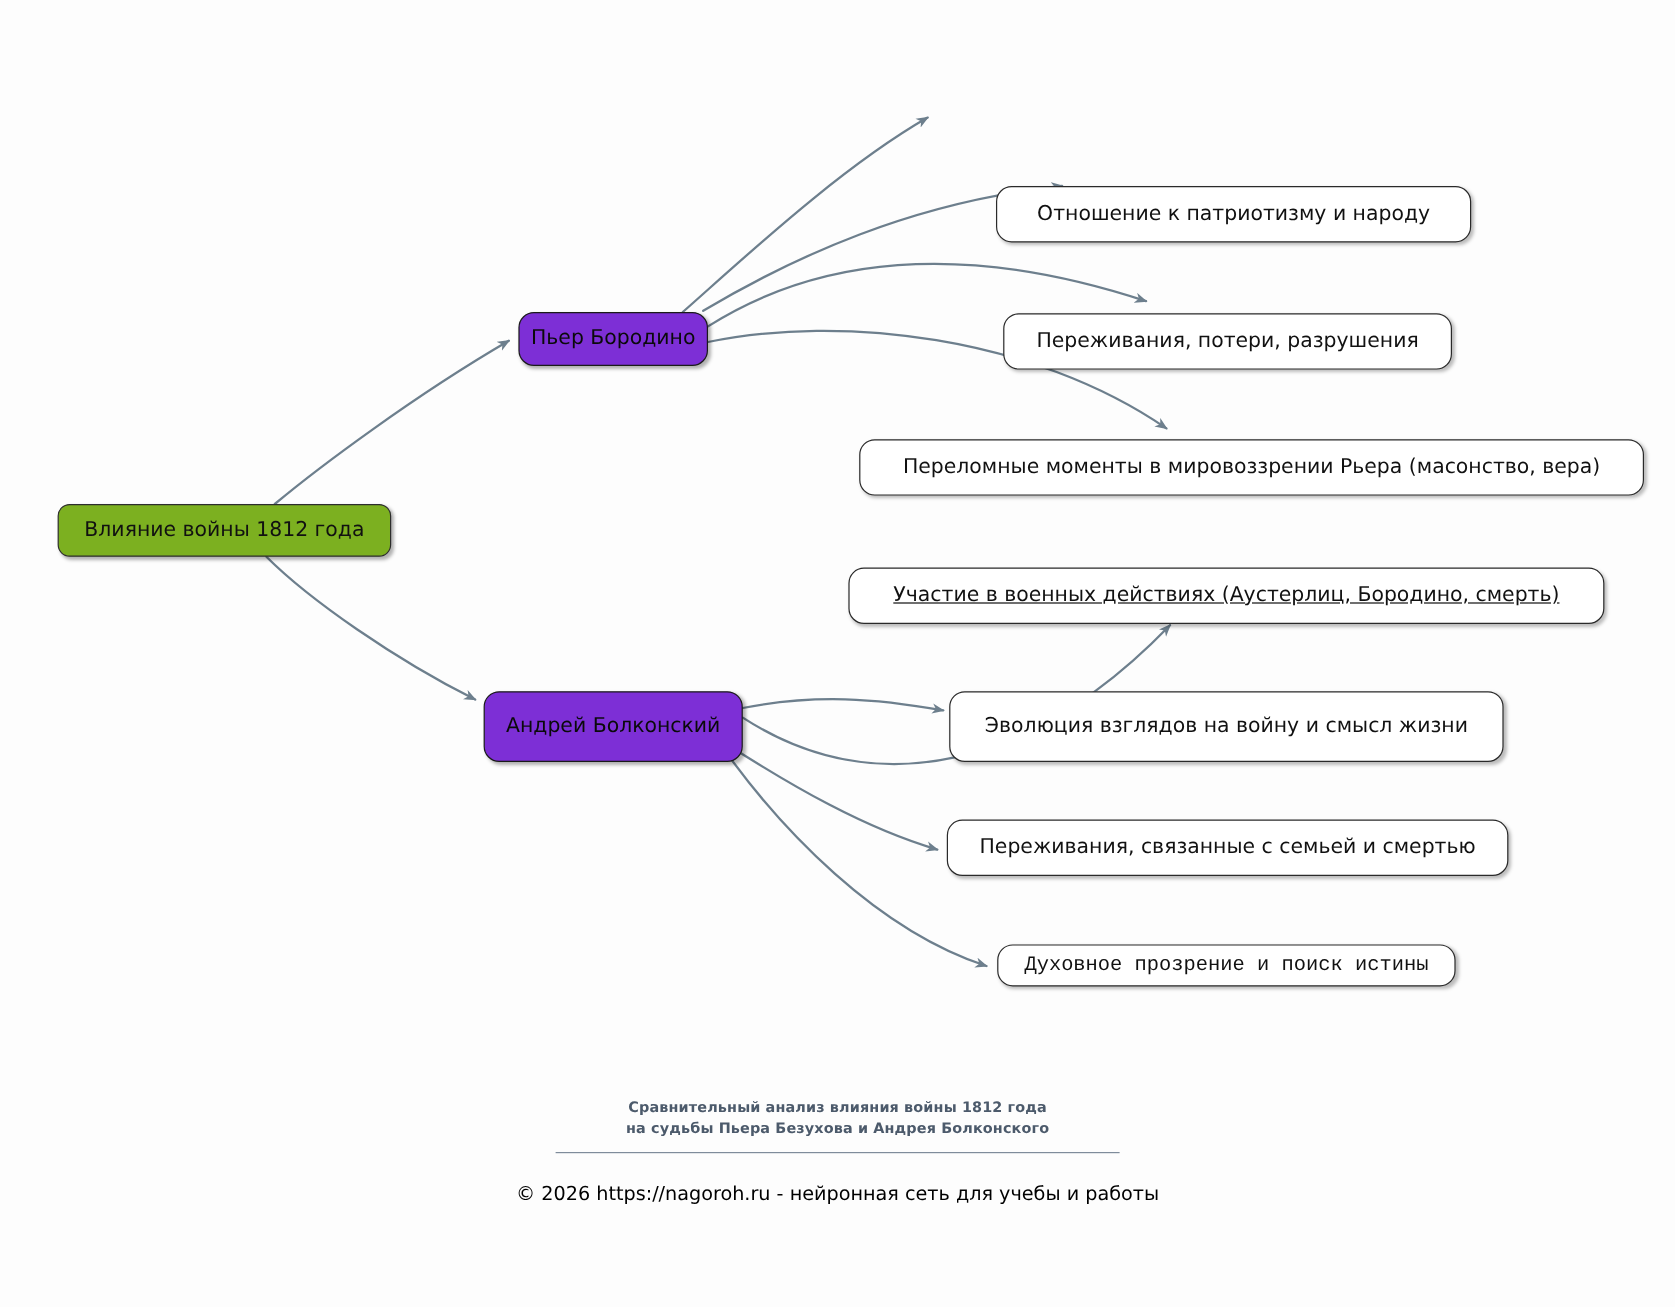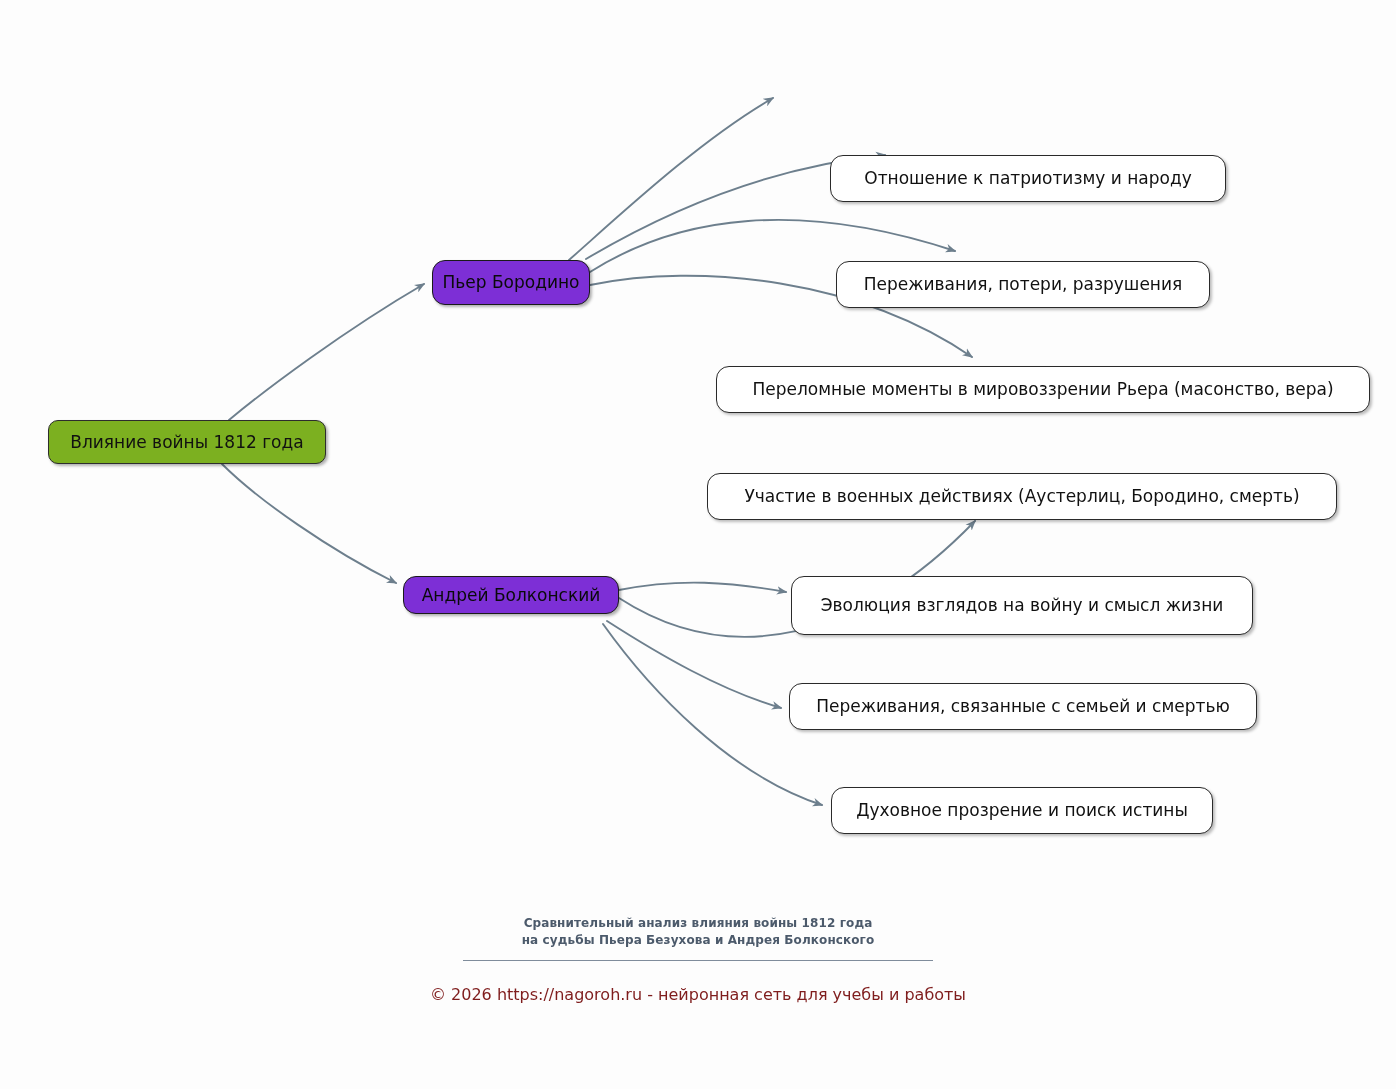--- a/index.html
+++ b/index.html
@@ -76,21 +76,21 @@
   .footer-rule {
     width: 470px;
     height: 0;
     margin: 10px auto 0 auto;
     border-top: 1.4px solid #7f8c9b;
   }
   .footer-copy {
     margin-top: 24px;
     font-family: "DejaVu Sans", sans-serif;
     font-size: 16px;
-    color: #7f1d1d;
+    color: #000000;
   }
 </style>
 </head>
 <body>
 
 <div id="canvas" style="background: rgb(253, 253, 253);">
 
   <svg id="edges" viewBox="0 0 1396 1089" xmlns="http://www.w3.org/2000/svg">
     <defs>
       <marker id="arrowhead" markerWidth="11" markerHeight="9" refX="9.2" refY="4.5" orient="auto" markerUnits="userSpaceOnUse">
@@ -122,34 +122,34 @@
   <div class="node leaf" style="left: 830px; top: 155px; width: 396px; height: 47px; text-align: center;">
     <span>Отношение к патриотизму и народу</span>
   </div>
   <div class="node leaf" style="left: 836px; top: 261px; width: 374px; height: 47px;">
     <span>Переживания, потери, разрушения</span>
   </div>
   <div class="node leaf" style="left: 696px; top: 366px; width: 654px; height: 47px; margin-left: 20px;">
     <span>Переломные моменты в мировоззрении Рьера (масонство, вера)</span>
   </div>
 
-  <div class="node branch" style="left: 403px; top: 576px; width: 216px; height: 38px; background: rgb(125, 47, 214);">
+  <div class="node branch" style="left: 403px; top: 576px; width: 216px; height: 59px; background: rgb(125, 47, 214);">
     <span>Андрей Болконский</span>
   </div>
 
-  <div class="node leaf" style="left: 707px; top: 473px; width: 630px; height: 47px;">
+  <div class="node leaf" style="left: 707px; top: 473px; width: 630px; height: 47px; text-decoration: underline;">
     <span>Участие в военных действиях (Аустерлиц, Бородино, смерть)</span>
   </div>
   <div class="node leaf" style="left: 791px; top: 576px; width: 462px; height: 59px;">
     <span>Эволюция взглядов на войну и смысл жизни</span>
   </div>
   <div class="node leaf" style="left: 789px; top: 683px; width: 468px; height: 47px;">
     <span>Переживания, связанные с семьей и смертью</span>
   </div>
-  <div class="node leaf" style="left: 831px; top: 787px; width: 382px; height: 47px;">
+  <div class="node leaf" style="left: 831px; top: 787px; width: 382px; height: 35px; font-family: Liberation Mono, monospace;">
     <span>Духовное прозрение и поиск истины</span>
   </div>
 
   <div id="footer">
     <div class="footer-title">
       <div>Сравнительный анализ влияния войны 1812 года</div>
       <div>на судьбы Пьера Безухова и Андрея Болконского</div>
     </div>
     <div class="footer-rule"></div>
     <div class="footer-copy">

